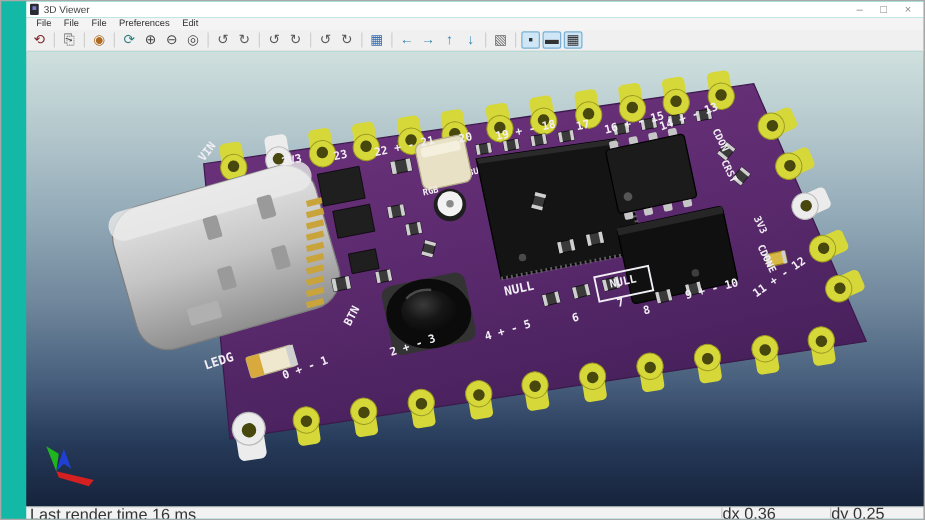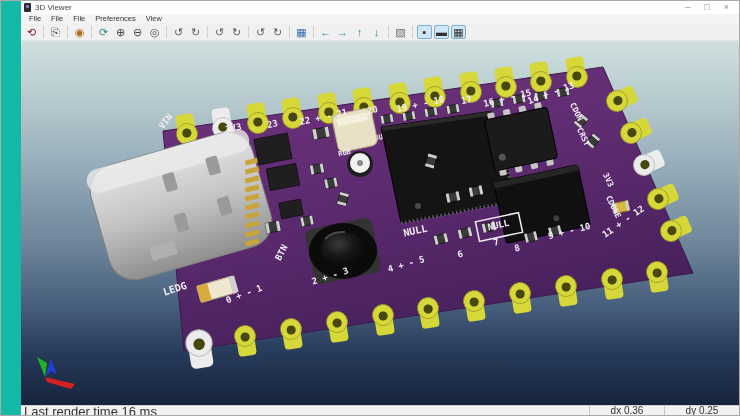--- a/index.html
+++ b/index.html
@@ -27,42 +27,42 @@
   .tb-btn.pressed{background:#cfe6f7;border-color:#7ab0d4;}
   .tb-sep{width:1px;height:12px;background:#d0d0d0;margin:0 3px;}
   
   .viewport{position:relative;height:364px;
     background:linear-gradient(180deg,#cfe0de 0%,#b3c7cc 18%,#93aab8 36%,#72899e 54%,#49607e 72%,#263a59 86%,#16233c 100%);}
   .viewport svg{position:absolute;left:0;top:0;}
   
   .statusbar{height:11px;background:#f2f2f2;border-top:1px solid #cfcfcf;display:flex;align-items:center;}
   .status-left{font-size:13px;color:#333;padding-left:3px;}
   .status-spacer{flex:1;}
-  .status-cell{font-size:10px;color:#333;width:75px;text-align:center;border-left:1px solid #c8c8c8;line-height:10px;}
+  .status-cell{font-size:13px;color:#333;width:75px;border-left:1px solid #c8c8c8;line-height:10px;margin-left:12px;}
 </style>
 </head>
 <body>
 
 <div class="window">
 
   <div class="titlebar">
     <span class="app-icon"></span>
     <span class="title-text">3D Viewer</span>
     <span class="title-spacer"></span>
     <span class="win-btn">–</span>
     <span class="win-btn">□</span>
     <span class="win-btn">×</span>
   </div>
 
   <div class="menubar" id="menubar">
       <span class="menu-item">File</span>
       <span class="menu-item">File</span>
       <span class="menu-item">File</span>
       <span class="menu-item">Preferences</span>
-      <span class="menu-item">View</span>
+      <span class="menu-item">Edit</span>
     </div>
 
   <div class="toolbar" id="toolbar">
       <span class="tb-btn" style="color: rgb(122, 31, 31);">⟲</span>
       <span class="tb-sep"></span>
       <span class="tb-btn" style="color: rgb(85, 85, 85);">⎘</span>
       <span class="tb-sep"></span>
       <span class="tb-btn" style="color: rgb(176, 106, 31);">◉</span>
       <span class="tb-sep"></span>
       <span class="tb-btn" style="color: rgb(46, 125, 125);">⟳</span>

